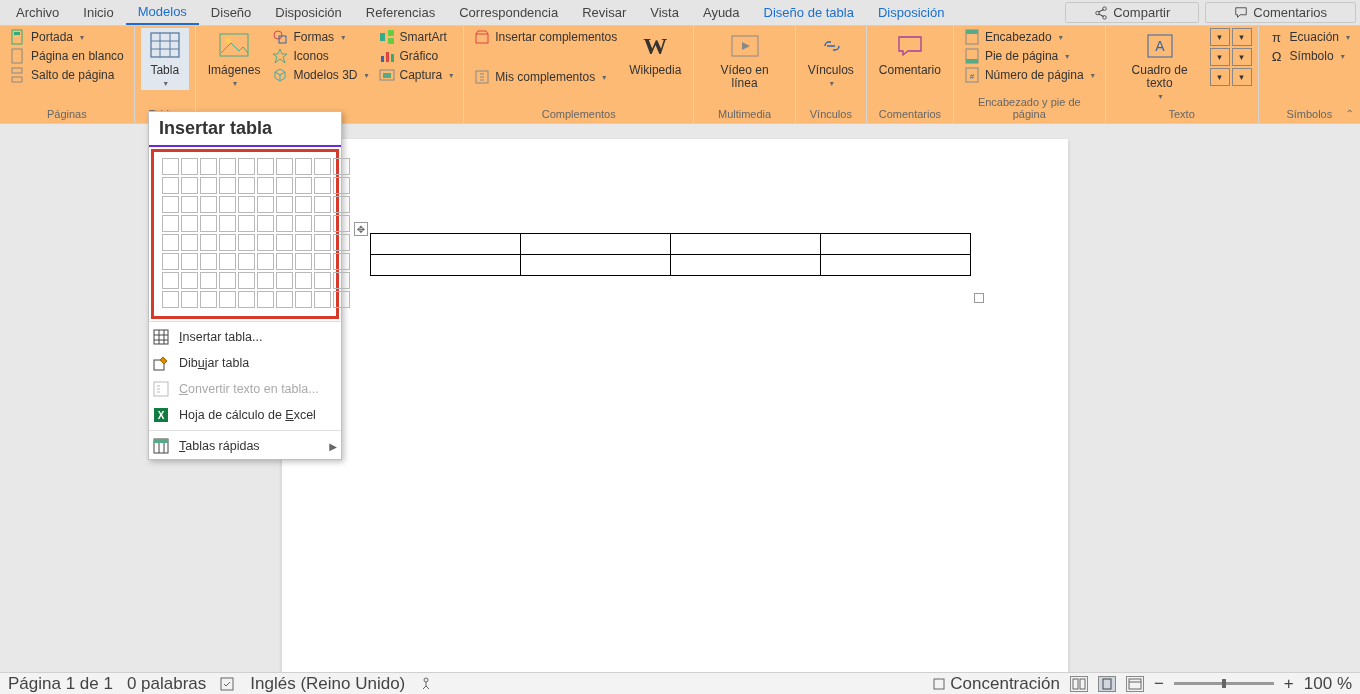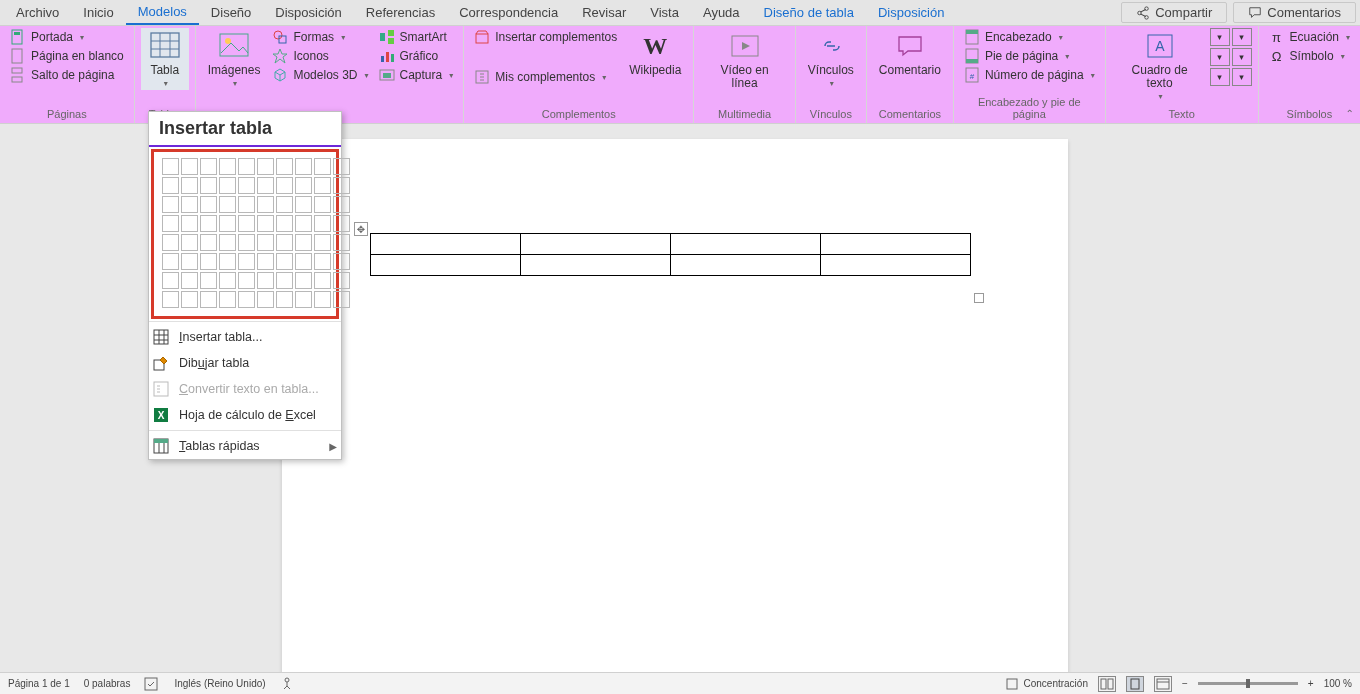--- a/index.html
+++ b/index.html
@@ -4,24 +4,24 @@
 <style>
   * { box-sizing: border-box; margin: 0; padding: 0; font-family: "Segoe UI", Tahoma, sans-serif; }
   body { background: #fff; font-size: 12px; color: #333; overflow: hidden; }
   
   
   .tab-bar { display: flex; align-items: center; height: 26px; border-bottom: 1px solid #d0d0d0; padding: 0 4px; background:#e5e5e5;}
   .tab { padding: 4px 12px; cursor: pointer; color: #444; font-size: 13px; }
   .tab.active { color: #1a6fd0; border-bottom: 2px solid #1a6fd0; font-weight:500;}
   .tab.table-ctx { color: #1a6fd0; }
   .spacer { flex: 1; }
-  .top-btn { display:flex; align-items:center; gap:5px; border:1px solid #c8c8c8; padding:2px 14px; margin-left:6px; color:#444; font-size:13px; cursor:pointer; border-radius:2px;}
-  
-  
-  .ribbon { display: flex; background: #f0abfc; border-bottom: 1px solid #d0d0d0; height: 98px; position:relative;}
+  .top-btn { display:flex; align-items:center; gap:5px; border:1px solid #c8c8c8; padding:2px 28px; margin-left:6px; color:#444; font-size:13px; cursor:pointer; border-radius:2px;}
+  
+  
+  .ribbon { display: flex; background: #fdba74; border-bottom: 1px solid #d0d0d0; height: 98px; position:relative;}
   .group { display: flex; flex-direction: column; border-right: 1px solid #d6d6d6; padding: 2px 6px 0 6px; }
   .group-items { display: flex; flex:1; align-items:flex-start; gap:2px;}
   .group-label { text-align: center; font-size: 11px; color: #666; padding: 2px 0 3px 0; }
   .col { display:flex; flex-direction:column; gap:1px; }
   .btn-sm { display:flex; align-items:center; gap:5px; padding:1px 4px; cursor:pointer; font-size:12px; white-space:nowrap;}
   .btn-sm .ic { width:16px; height:16px; display:inline-flex; align-items:center; justify-content:center;}
   .btn-big { display:flex; flex-direction:column; align-items:center; justify-content:center; padding:2px 6px; cursor:pointer; gap:2px; min-width:48px;}
   .btn-big .ic-lg { width:32px; height:32px; display:flex; align-items:center; justify-content:center;}
   .btn-big .lbl { font-size:12px; text-align:center; line-height:13px;}
   .chev { font-size:8px; color:#666; margin-left:2px;}
@@ -44,21 +44,21 @@
   .grid-sel { display:grid; grid-template-columns:repeat(10,17px); grid-template-rows:repeat(8,17px); gap:2px;}
   .cell { border:1px solid #b8b8b8; cursor:pointer;}
   .dd-sep { height:1px; background:#e0e0e0; margin:2px 0;}
   .dd-item { display:flex; align-items:center; gap:10px; padding:5px 4px; cursor:pointer; font-size:12.5px;}
   .dd-item.disabled { color:#aaa; cursor:default;}
   .dd-item .ic { width:16px; height:16px; display:flex; align-items:center; justify-content:center;}
   .dd-item .arr { margin-left:auto; font-size:10px; color:#666;}
   .underline-letter { text-decoration:underline;}
   
   
-  .status { position:absolute; bottom:0; left:0; right:0; height:22px; background:#f3f3f3; border-top:1px solid #d0d0d0; display:flex; align-items:center; padding:0 8px; font-size:10px; color:#444; gap:14px;}
+  .status { position:absolute; bottom:0; left:0; right:0; height:22px; background:#f3f3f3; border-top:1px solid #d0d0d0; display:flex; align-items:center; padding:0 8px; font-size:17px; color:#444; gap:14px;}
   .status .right { margin-left:auto; display:flex; align-items:center; gap:10px;}
   .zoom-slider { width:100px; height:3px; background:#999; position:relative;}
   .zoom-thumb { position:absolute; left:48px; top:-3px; width:4px; height:9px; background:#666;}
   .view-ic { width:18px; height:16px; border:1px solid #888; cursor:pointer; display:flex; align-items:center; justify-content:center;}
   
   svg { display:block; }
 </style>
 </head>
 <body>
 

